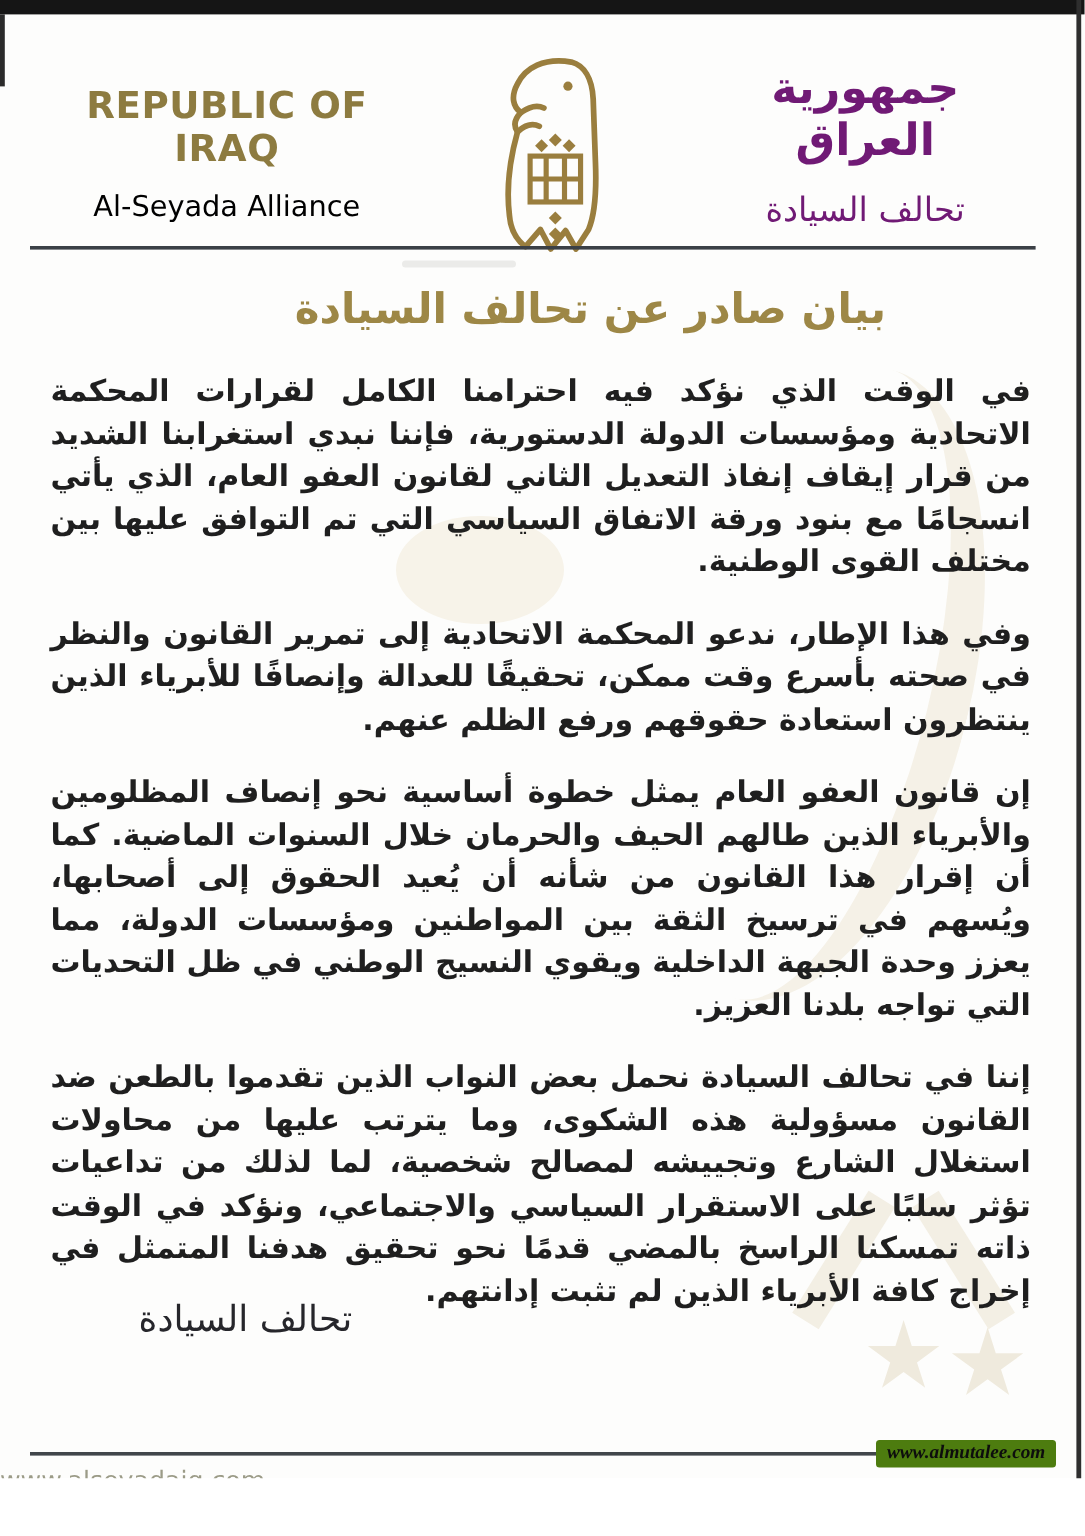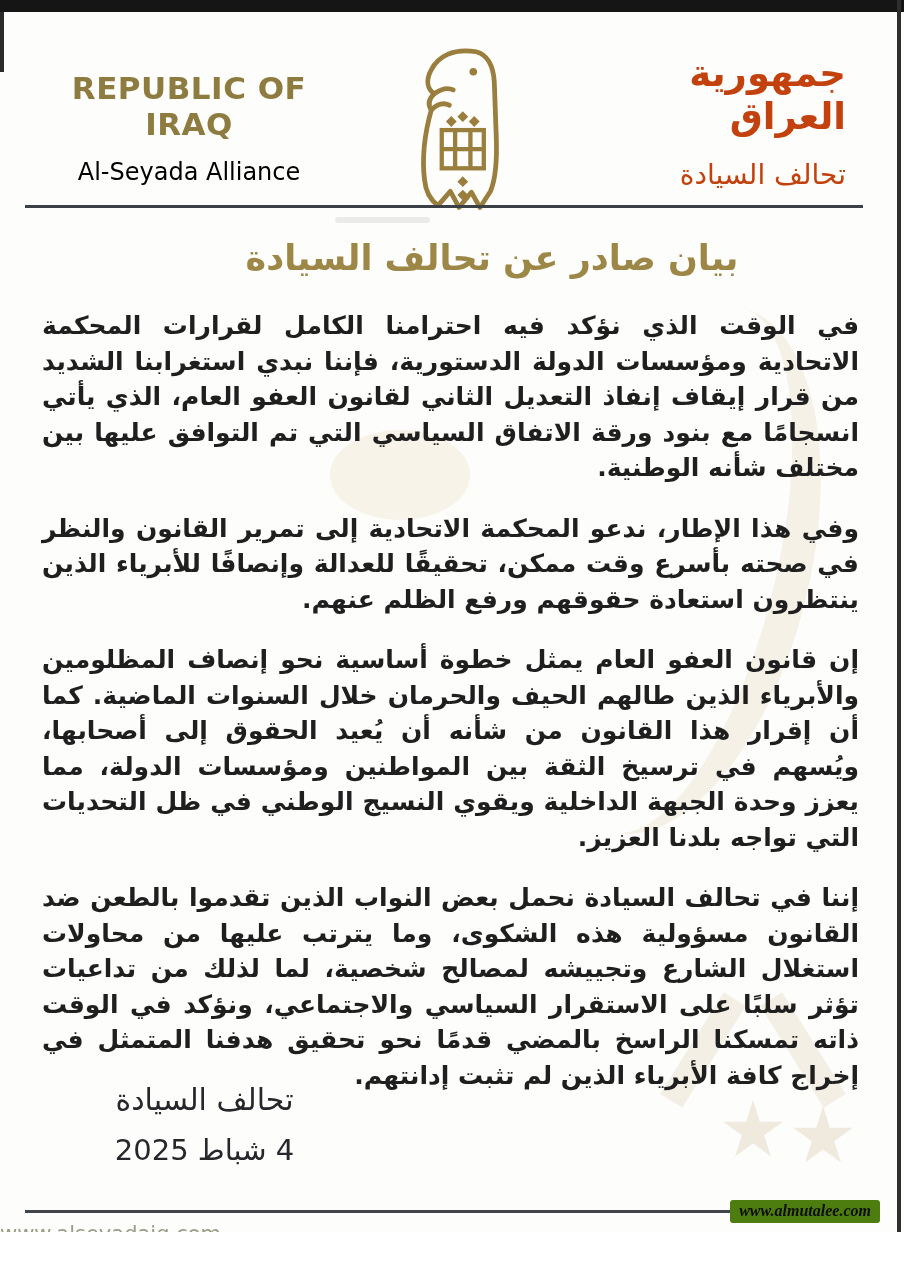--- a/index.html
+++ b/index.html
@@ -35,21 +35,21 @@
     position:absolute; top:70px; left:38px; width:302px; z-index:2;
     text-align:center; color:#8d7b40;
   }
   .header-english .line1 { font-size:31px; font-weight:bold; letter-spacing:0.5px; }
   .header-english .line2 { font-size:24px; font-weight:normal; margin-top:16px; color:#000000; }
 
   .logo-wrap { position:absolute; top:46px; left:388px; z-index:2; }
 
   .header-arabic {
     position:absolute; top:52px; right:58px; width:250px; z-index:2;
-    direction:rtl; text-align:right; color:#c2410c;
+    direction:rtl; text-align:center; color:#701a75;
   }
   .header-arabic .line1 { font-size:37px; font-weight:bold; }
   .header-arabic .line2 { font-size:28px; font-weight:normal; margin-top:20px; }
 
   .divider { position:absolute; top:205px; left:25px; width:838px; height:3px; background:#3b4046; z-index:2; }
   .smudge { position:absolute; top:217px; left:335px; width:95px; height:6px; background:#ebebe9; border-radius:3px; z-index:1; }
 
   
   .title {
     position:absolute; top:238px; left:0; width:904px; z-index:2;
@@ -131,29 +131,28 @@
     <div class="line1">جمهورية العراق</div>
     <div class="line2">تحالف السيادة</div>
   </div>
 
   <div class="divider"></div>
   <div class="smudge"></div>
 
   <div class="title">بيان صادر عن تحالف السيادة</div>
 
   <div class="content">
-    <p>في الوقت الذي نؤكد فيه احترامنا الكامل لقرارات المحكمة الاتحادية ومؤسسات الدولة الدستورية، فإننا نبدي استغرابنا الشديد من قرار إيقاف إنفاذ التعديل الثاني لقانون العفو العام، الذي يأتي انسجامًا مع بنود ورقة الاتفاق السياسي التي تم التوافق عليها بين مختلف شأنه الوطنية.</p>
+    <p>في الوقت الذي نؤكد فيه احترامنا الكامل لقرارات المحكمة الاتحادية ومؤسسات الدولة الدستورية، فإننا نبدي استغرابنا الشديد من قرار إيقاف إنفاذ التعديل الثاني لقانون العفو العام، الذي يأتي انسجامًا مع بنود ورقة الاتفاق السياسي التي تم التوافق عليها بين مختلف القوى الوطنية.</p>
     <p>وفي هذا الإطار، ندعو المحكمة الاتحادية إلى تمرير القانون والنظر في صحته بأسرع وقت ممكن، تحقيقًا للعدالة وإنصافًا للأبرياء الذين ينتظرون استعادة حقوقهم ورفع الظلم عنهم.</p>
     <p>إن قانون العفو العام يمثل خطوة أساسية نحو إنصاف المظلومين والأبرياء الذين طالهم الحيف والحرمان خلال السنوات الماضية. كما أن إقرار هذا القانون من شأنه أن يُعيد الحقوق إلى أصحابها، ويُسهم في ترسيخ الثقة بين المواطنين ومؤسسات الدولة، مما يعزز وحدة الجبهة الداخلية ويقوي النسيج الوطني في ظل التحديات التي تواجه بلدنا العزيز.</p>
     <p>إننا في تحالف السيادة نحمل بعض النواب الذين تقدموا بالطعن ضد القانون مسؤولية هذه الشكوى، وما يترتب عليها من محاولات استغلال الشارع وتجييشه لمصالح شخصية، لما لذلك من تداعيات تؤثر سلبًا على الاستقرار السياسي والاجتماعي، ونؤكد في الوقت ذاته تمسكنا الراسخ بالمضي قدمًا نحو تحقيق هدفنا المتمثل في إخراج كافة الأبرياء الذين لم تثبت إدانتهم.</p>
   </div>
 
   <div class="signature">
     <div class="sig-name">تحالف السيادة</div>
-    <div class="sig-date">4 شباط 2025</div>
   </div>
 
   <div class="footer-line"></div>
   <div class="footer-url">www.alseyadaiq.com</div>
 
   <div class="credit-badge">www.almutalee.com</div>
 
 </div>
 
 </body></html>

